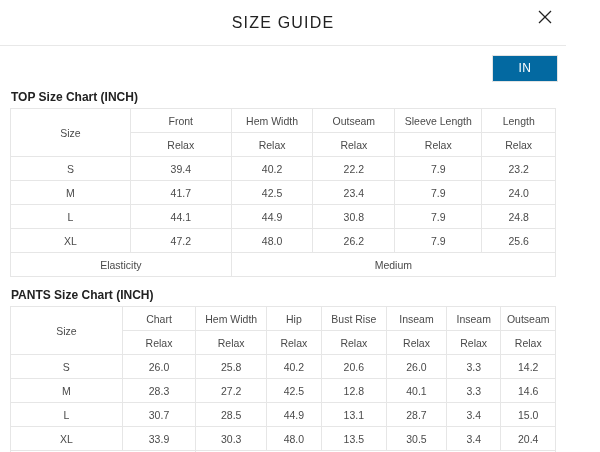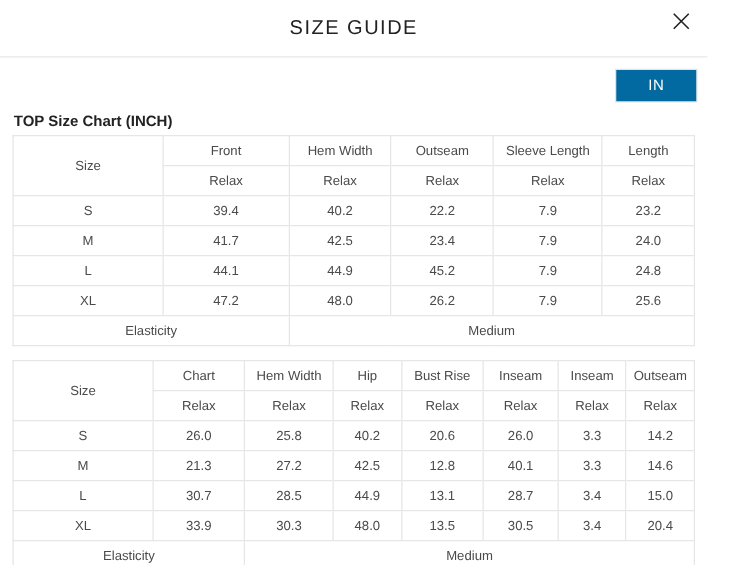--- a/index.html
+++ b/index.html
@@ -168,21 +168,21 @@
           <td>41.7</td>
           <td>42.5</td>
           <td>23.4</td>
           <td>7.9</td>
           <td>24.0</td>
         </tr>
         <tr>
           <td>L</td>
           <td>44.1</td>
           <td>44.9</td>
-          <td>45.2</td>
+          <td>30.8</td>
           <td>7.9</td>
           <td>24.8</td>
         </tr>
         <tr>
           <td>XL</td>
           <td>47.2</td>
           <td>48.0</td>
           <td>26.2</td>
           <td>7.9</td>
           <td>25.6</td>
@@ -191,20 +191,21 @@
           <td colspan="2">Elasticity</td>
           <td colspan="4">Medium</td>
         </tr>
       </tbody>
     </table>
   </div>
 
   <div class="spacer-10"></div>
 
   <div class="section">
+    <div class="section-title">PANTS Size Chart (INCH)</div>
     <table class="size-table">
       <colgroup>
         <col style="width:20.5%">
           <col style="width:13.5%">
           <col style="width:13%">
         <col style="width:10%">
           <col style="width:12%">
           <col style="width:11%">
         <col style="width:10%">
           <col style="width:10%">
@@ -234,21 +235,21 @@
           <td>26.0</td>
           <td>25.8</td>
           <td>40.2</td>
           <td>20.6</td>
           <td>26.0</td>
           <td>3.3</td>
           <td>14.2</td>
         </tr>
         <tr>
           <td>M</td>
-          <td>21.3</td>
+          <td>28.3</td>
           <td>27.2</td>
           <td>42.5</td>
           <td>12.8</td>
           <td>40.1</td>
           <td>3.3</td>
           <td>14.6</td>
         </tr>
         <tr>
           <td>L</td>
           <td>30.7</td>

